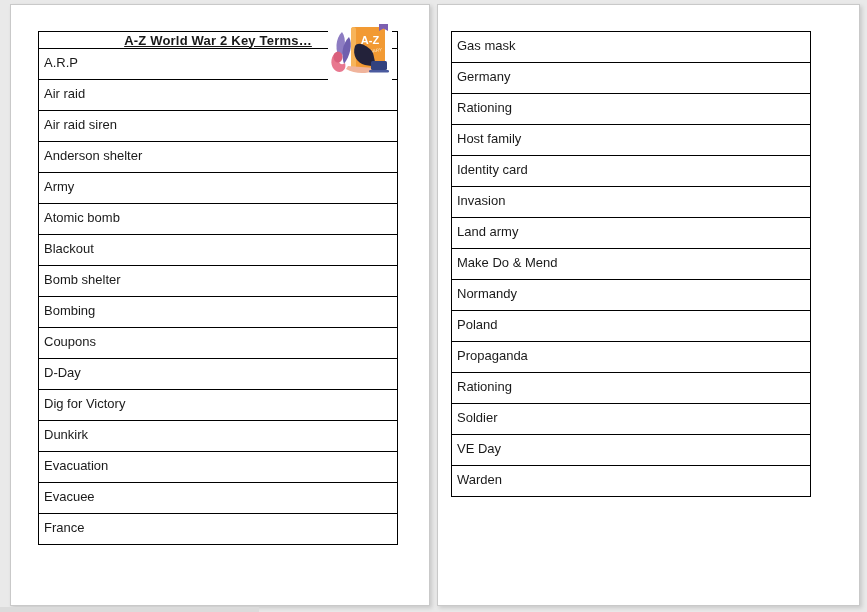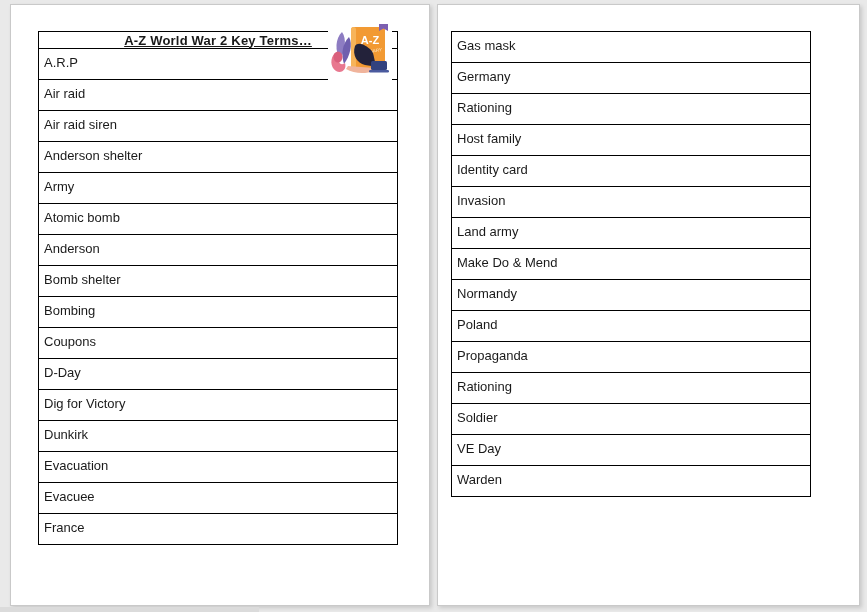--- a/index.html
+++ b/index.html
@@ -98,21 +98,21 @@
       <div class="title-row">
         <span class="title-text">A-Z World War 2 Key Terms…</span>
       </div>
       <div>
           <div class="term-row"><span class="term-text">A.R.P</span></div>
           <div class="term-row"><span class="term-text">Air raid</span></div>
           <div class="term-row"><span class="term-text">Air raid siren</span></div>
           <div class="term-row"><span class="term-text">Anderson shelter</span></div>
           <div class="term-row"><span class="term-text">Army</span></div>
           <div class="term-row"><span class="term-text">Atomic bomb</span></div>
-          <div class="term-row"><span class="term-text">Anderson</span></div>
+          <div class="term-row"><span class="term-text">Blackout</span></div>
           <div class="term-row"><span class="term-text">Bomb shelter</span></div>
           <div class="term-row"><span class="term-text">Bombing</span></div>
           <div class="term-row"><span class="term-text">Coupons</span></div>
           <div class="term-row"><span class="term-text">D-Day</span></div>
           <div class="term-row"><span class="term-text">Dig for Victory</span></div>
           <div class="term-row"><span class="term-text">Dunkirk</span></div>
           <div class="term-row"><span class="term-text">Evacuation</span></div>
           <div class="term-row"><span class="term-text">Evacuee</span></div>
           <div class="term-row"><span class="term-text">France</span></div>
         </div>

